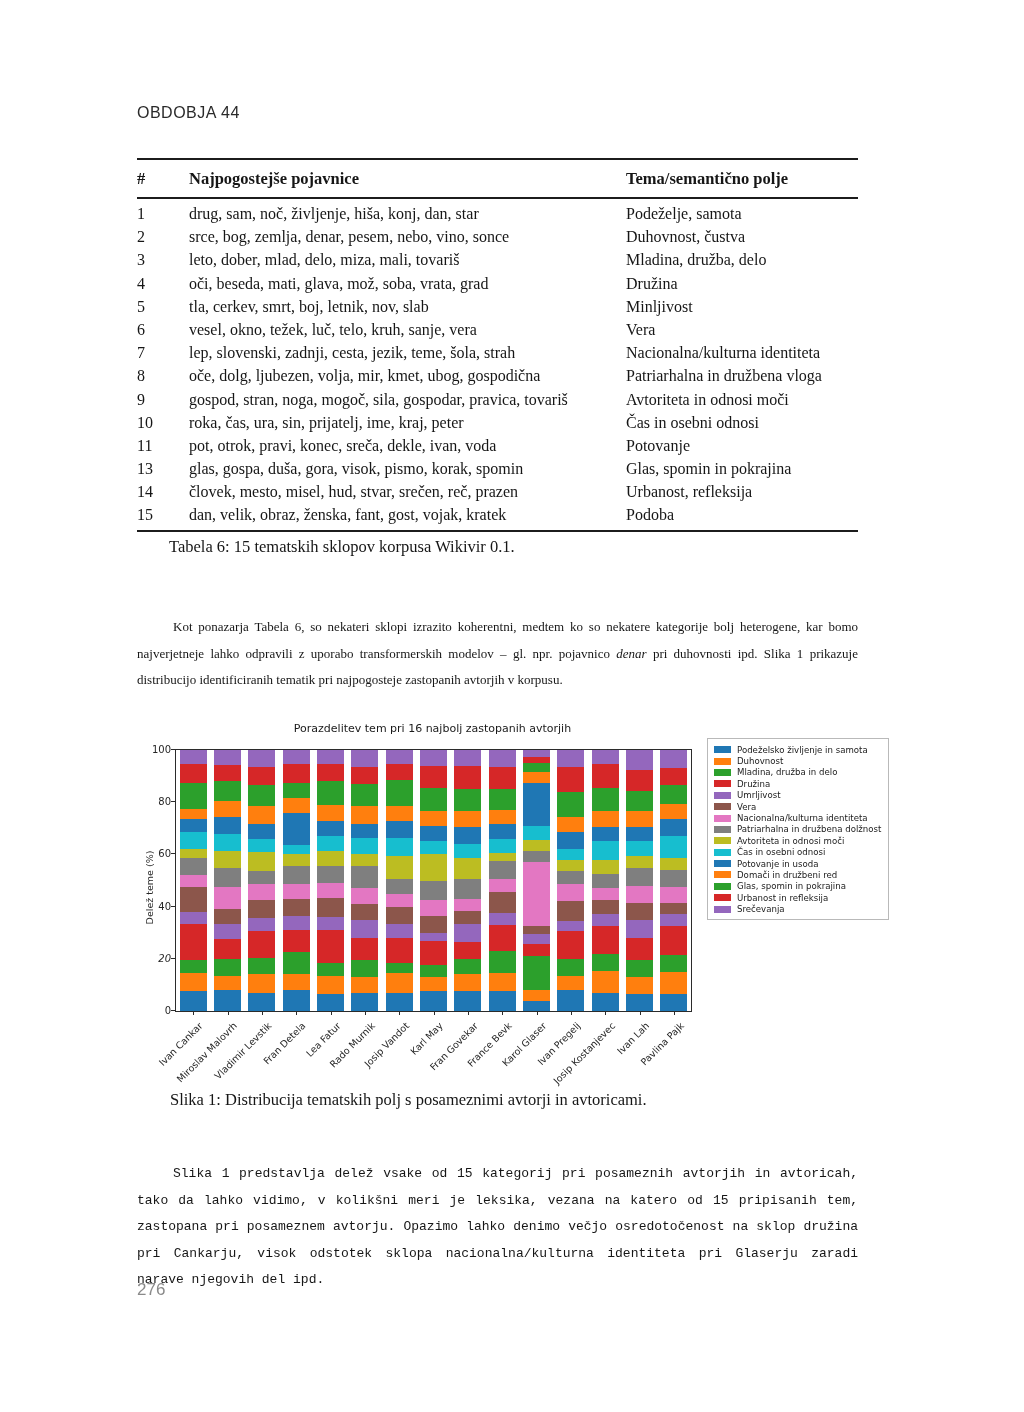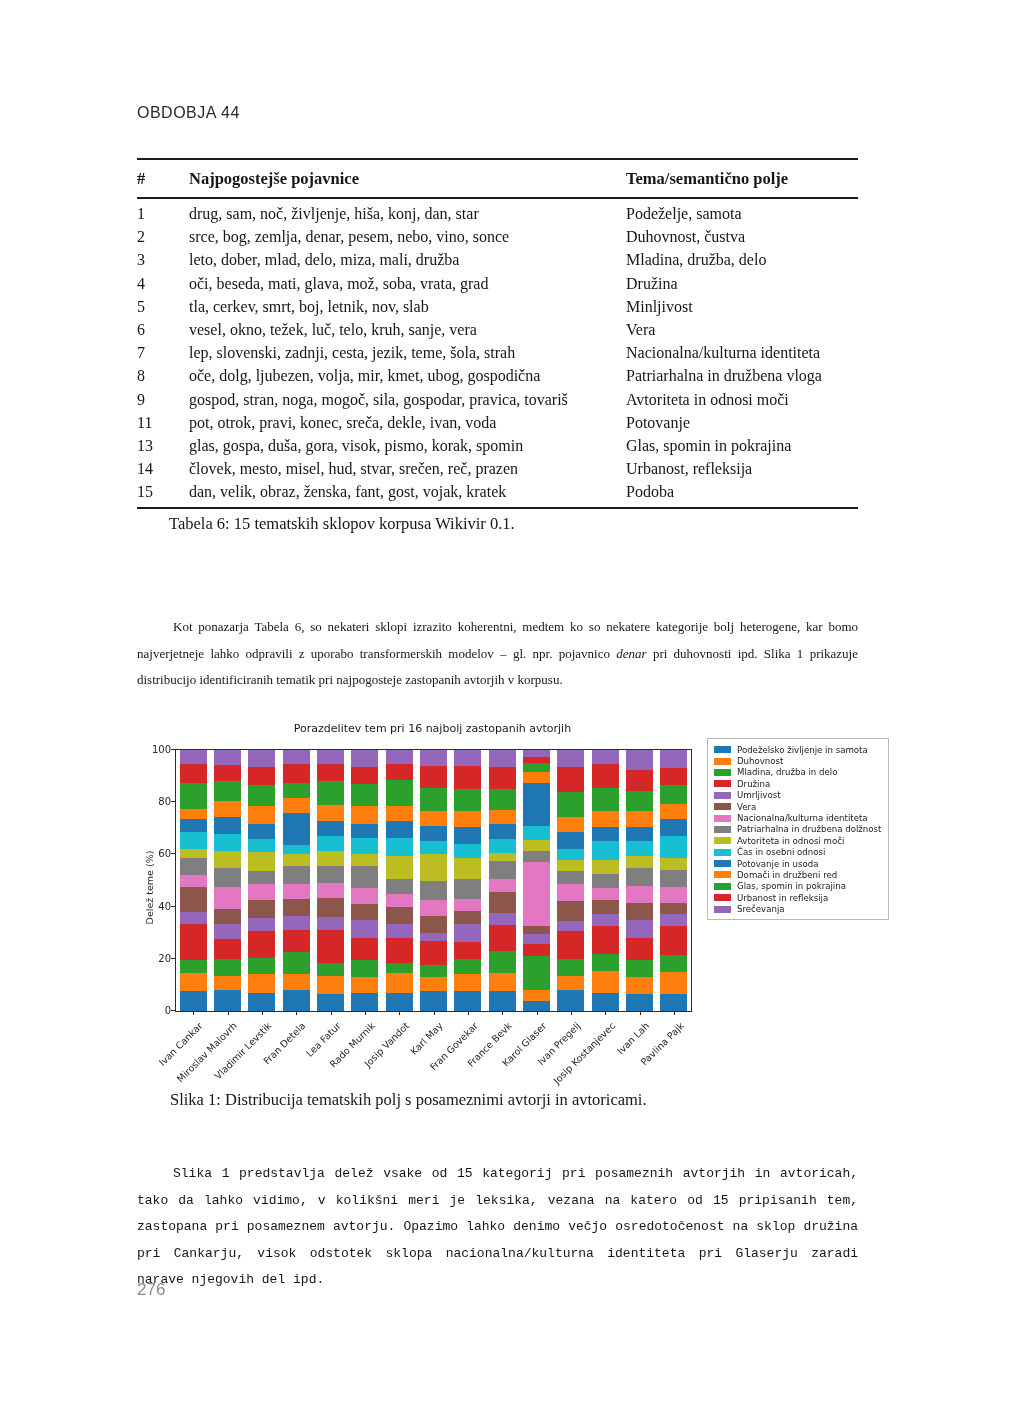--- a/index.html
+++ b/index.html
@@ -77,21 +77,21 @@
             <td>drug, sam, noč, življenje, hiša, konj, dan, star</td>
             <td>Podeželje, samota</td>
           </tr>
           <tr>
             <td>2</td>
             <td>srce, bog, zemlja, denar, pesem, nebo, vino, sonce</td>
             <td>Duhovnost, čustva</td>
           </tr>
           <tr>
             <td>3</td>
-            <td>leto, dober, mlad, delo, miza, mali, družba</td>
+            <td>leto, dober, mlad, delo, miza, mali, tovariš</td>
             <td>Mladina, družba, delo</td>
           </tr>
           <tr>
             <td>4</td>
             <td>oči, beseda, mati, glava, mož, soba, vrata, grad</td>
             <td>Družina</td>
           </tr>
           <tr>
             <td>5</td>
             <td>tla, cerkev, smrt, boj, letnik, nov, slab</td>
@@ -109,20 +109,25 @@
           </tr>
           <tr>
             <td>8</td>
             <td>oče, dolg, ljubezen, volja, mir, kmet, ubog, gospodična</td>
             <td>Patriarhalna in družbena vloga</td>
           </tr>
           <tr>
             <td>9</td>
             <td>gospod, stran, noga, mogoč, sila, gospodar, pravica, tovariš</td>
             <td>Avtoriteta in odnosi moči</td>
+          </tr>
+          <tr>
+            <td>10</td>
+            <td>roka, čas, ura, sin, prijatelj, ime, kraj, peter</td>
+            <td>Čas in osebni odnosi</td>
           </tr>
           <tr>
             <td>11</td>
             <td>pot, otrok, pravi, konec, sreča, dekle, ivan, voda</td>
             <td>Potovanje</td>
           </tr>
           <tr>
             <td>13</td>
             <td>glas, gospa, duša, gora, visok, pismo, korak, spomin</td>
             <td>Glas, spomin in pokrajina</td>
@@ -143,21 +148,21 @@
   </div>
 
   <p class="body-par" id="par1"><span>Kot ponazarja Tabela 6, so nekateri sklopi izrazito koherentni, medtem ko so nekatere kategorije bolj heterogene, kar bomo najverjetneje lahko odpravili z uporabo transformerskih modelov – gl. npr. pojavnico </span><i>denar</i><span> pri duhovnosti ipd. Slika 1 prikazuje distribucijo identificiranih tematik pri najpogosteje zastopanih avtorjih v korpusu.</span></p>
 
   <div class="figure">
     <div class="chart-title">Porazdelitev tem pri 16 najbolj zastopanih avtorjih</div>
     <div class="ylabel">Delež teme (%)</div>
     <div class="plot" id="plot">
         <div class="ytick-label" style="bottom: -5px;">0</div>
         <div class="ytick-mark" style="bottom: 0px;"></div>
-        <div class="ytick-label" style="bottom: 47.2px;">20</div>
+        <div class="ytick-label" style="bottom: 47.2px; font-style: italic;">20</div>
         <div class="ytick-mark" style="bottom: 52.2px;"></div>
         <div class="ytick-label" style="bottom: 99.4px;">40</div>
         <div class="ytick-mark" style="bottom: 104.4px;"></div>
         <div class="ytick-label" style="bottom: 151.6px;">60</div>
         <div class="ytick-mark" style="bottom: 156.6px;"></div>
         <div class="ytick-label" style="bottom: 203.8px;">80</div>
         <div class="ytick-mark" style="bottom: 208.8px;"></div>
         <div class="ytick-label" style="bottom: 256px;">100</div>
         <div class="ytick-mark" style="bottom: 261px;"></div>
         <div class="bars">

